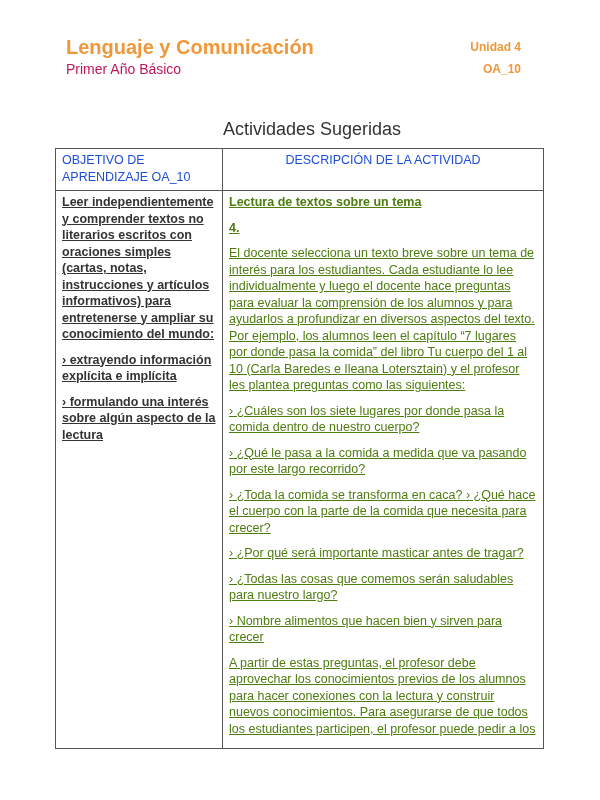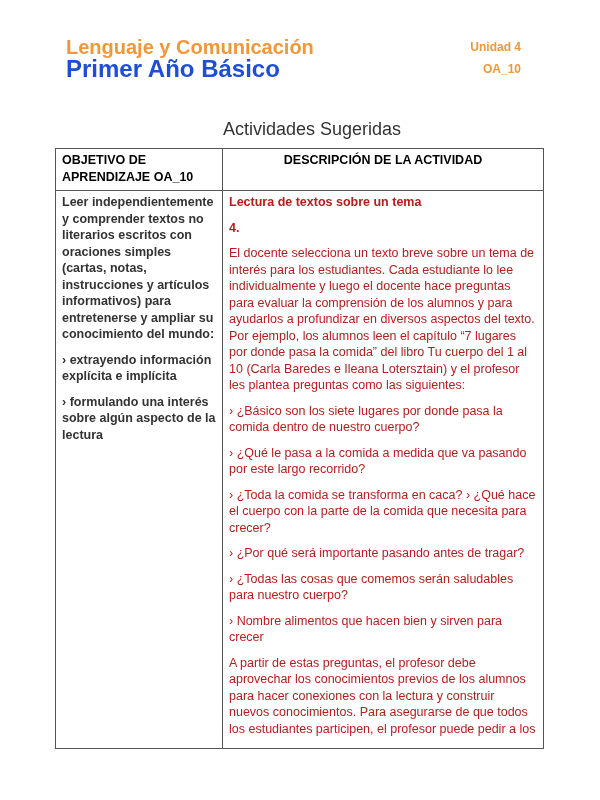--- a/index.html
+++ b/index.html
@@ -1,30 +1,30 @@
 <!DOCTYPE html>
 <html><head>
   <meta charset="utf-8">
   <style>
     html, body { margin: 0; padding: 0; background: #ffffff; }
     body { width: 600px; height: 800px; position: relative; overflow: hidden; font-family: "Liberation Sans", sans-serif; color: #222; }
     .header-left { position: absolute; left: 66px; top: 36px; }
     .header-right { position: absolute; right: 79px; top: 36px; text-align: right; }
     .subject { color: #f0973a; font-weight: bold; font-size: 20px; line-height: 22px; }
-    .grade { color: #1d4ed8; font-weight: bold; font-size: 24px; line-height: 22px; }
+    .grade { color: #be185d; font-weight: normal; font-size: 14px; line-height: 22px; }
     .unit { color: #f0973a; font-weight: bold; font-size: 12px; line-height: 22px; }
     .section-title { position: absolute; left: 12px; width: 600px; top: 119px; text-align: center; font-size: 18px; color: #333; }
     table { position: absolute; left: 55px; top: 148px; width: 489px; border-collapse: collapse; table-layout: fixed; }
     td, th { border: 1px solid #555; vertical-align: top; padding: 3px 6px; font-size: 12.5px; line-height: 16.5px; }
-    th { font-weight: bold; color: #000000; height: 35px; }
+    th { font-weight: normal; color: #1d4ed8; height: 35px; }
     th.left { text-align: left; width: 154px; }
     th.right { text-align: center; margin-top: 40px; }
     td.obj { font-weight: bold; color: #333; height: 520px; }
-    td.desc { color: #b91c1c; }
-    .p { margin: 0 0 9px 0; }
+    td.desc { color: #4d7c0f; }
+    .p { margin: 0 0 9px 0; text-decoration: underline; }
     .bold { font-weight: bold; }
   </style>
 </head>
 <body>
 
 <div class="header-left">
   <div class="subject">Lenguaje y Comunicación</div>
   <div class="grade">Primer Año Básico</div>
 </div>
 <div class="header-right">
@@ -43,23 +43,23 @@
   <tr>
     <td class="obj">
       <p class="p">Leer independientemente y comprender textos no literarios escritos con oraciones simples (cartas, notas, instrucciones y artículos informativos) para entretenerse y ampliar su conocimiento del mundo:</p>
       <p class="p">› extrayendo información explícita e implícita</p>
       <p class="p">› formulando una interés sobre algún aspecto de la lectura</p>
     </td>
     <td class="desc">
       <p class="p bold">Lectura de textos sobre un tema</p>
       <p class="p bold">4.</p>
       <p class="p">El docente selecciona un texto breve sobre un tema de interés para los estudiantes. Cada estudiante lo lee individualmente y luego el docente hace preguntas para evaluar la comprensión de los alumnos y para ayudarlos a profundizar en diversos aspectos del texto. Por ejemplo, los alumnos leen el capítulo “7 lugares por donde pasa la comida” del libro Tu cuerpo del 1 al 10 (Carla Baredes e Ileana Lotersztain) y el profesor les plantea preguntas como las siguientes:</p>
-      <p class="p">› ¿Básico son los siete lugares por donde pasa la comida dentro de nuestro cuerpo?</p>
+      <p class="p">› ¿Cuáles son los siete lugares por donde pasa la comida dentro de nuestro cuerpo?</p>
       <p class="p">› ¿Qué le pasa a la comida a medida que va pasando por este largo recorrido?</p>
       <p class="p">› ¿Toda la comida se transforma en caca? › ¿Qué hace el cuerpo con la parte de la comida que necesita para crecer?</p>
-      <p class="p">› ¿Por qué será importante pasando antes de tragar?</p>
-      <p class="p">› ¿Todas las cosas que comemos serán saludables para nuestro cuerpo?</p>
+      <p class="p">› ¿Por qué será importante masticar antes de tragar?</p>
+      <p class="p">› ¿Todas las cosas que comemos serán saludables para nuestro largo?</p>
       <p class="p">› Nombre alimentos que hacen bien y sirven para crecer</p>
       <p class="p" style="margin-bottom:8px">A partir de estas preguntas, el profesor debe aprovechar los conocimientos previos de los alumnos para hacer conexiones con la lectura y construir nuevos conocimientos. Para asegurarse de que todos los estudiantes participen, el profesor puede pedir a los</p>
     </td>
   </tr>
 </tbody>
   </table>
 
 </body></html>

